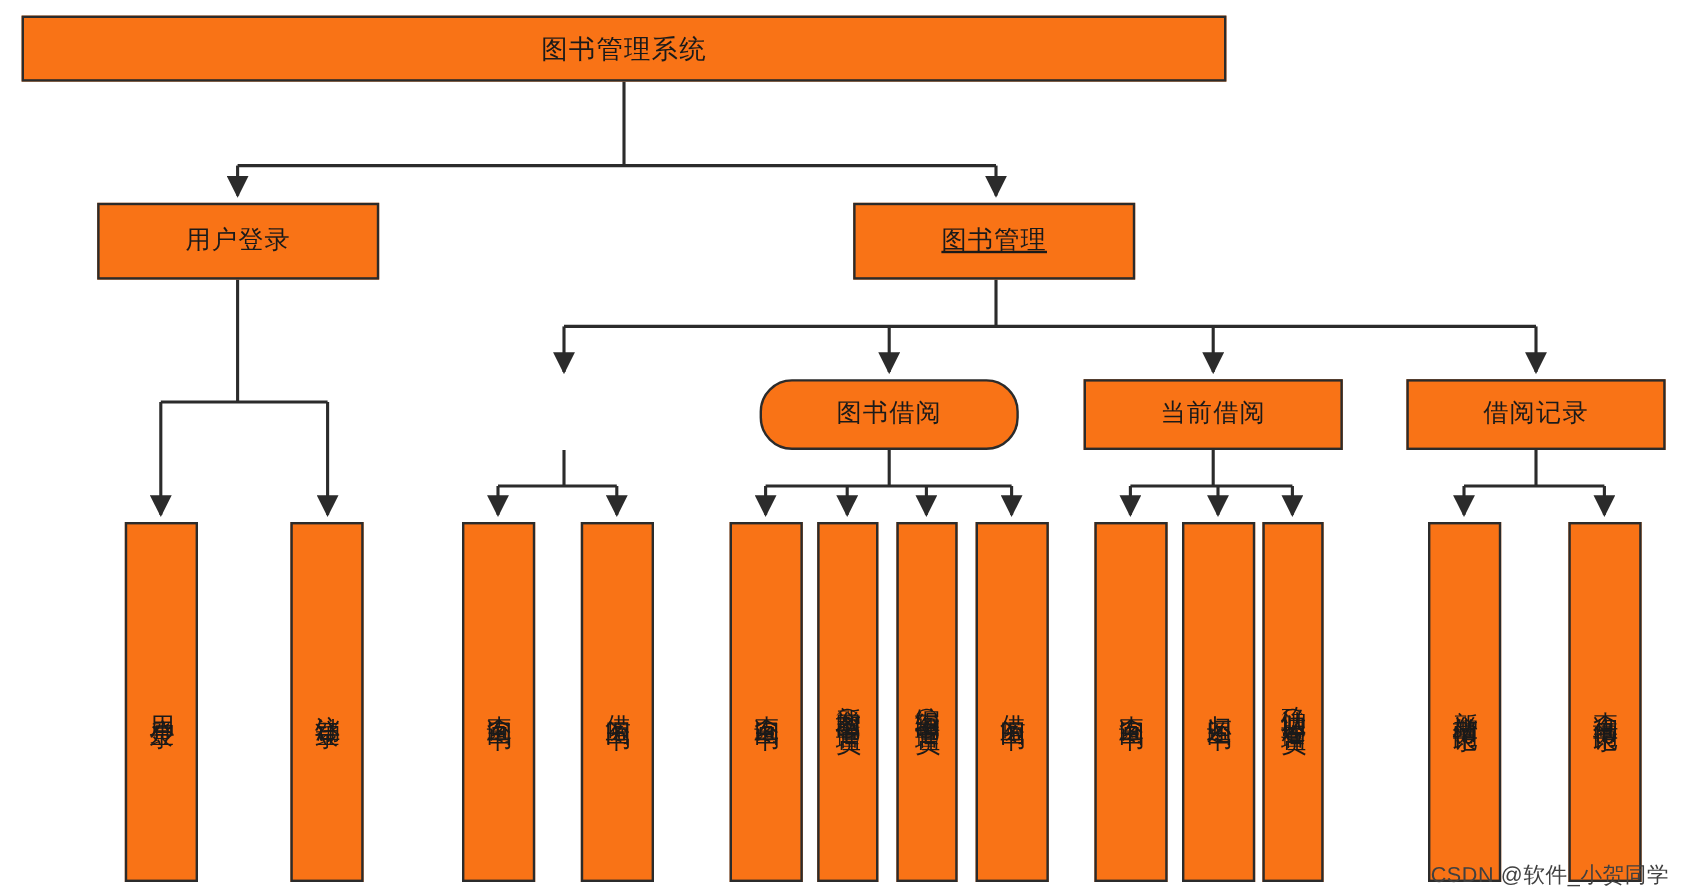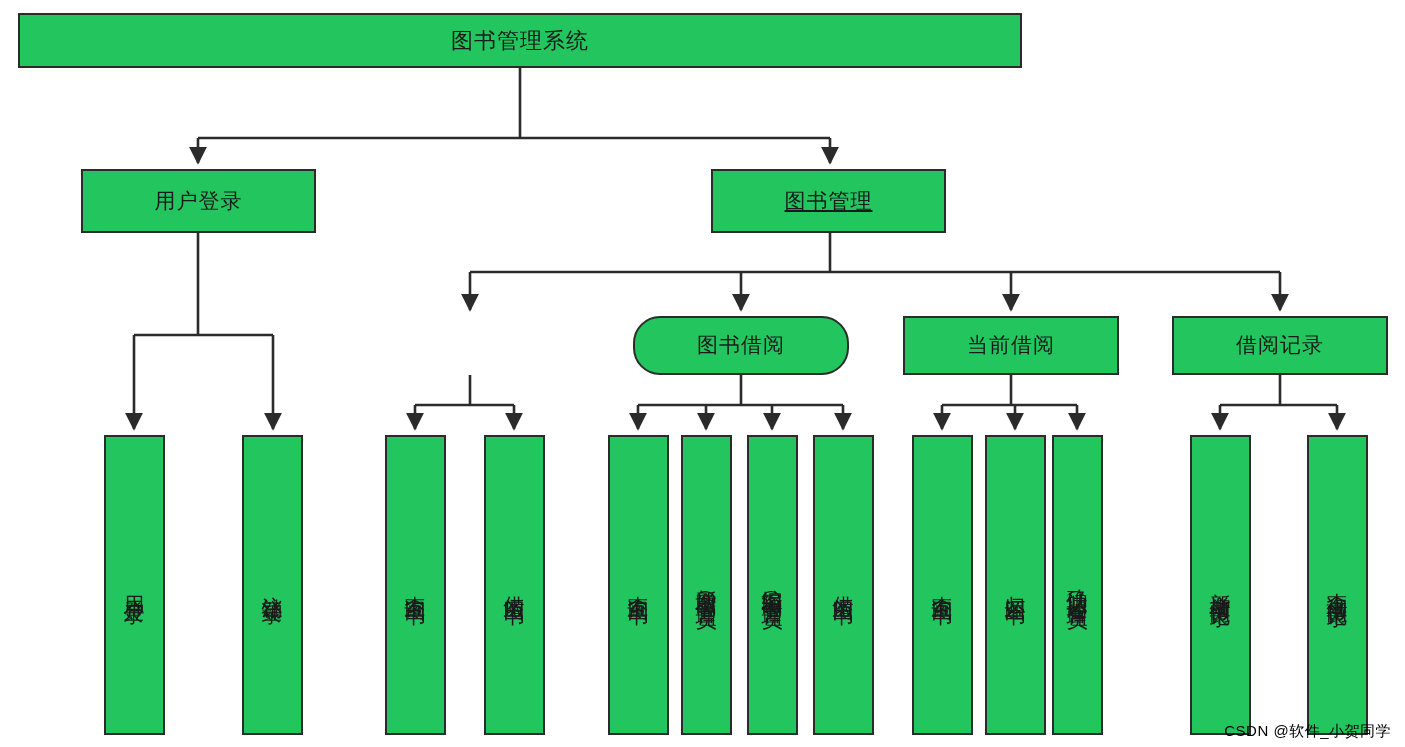--- a/index.html
+++ b/index.html
@@ -20,21 +20,21 @@
   #wires {
     position: absolute;
     left: 0;
     top: 0;
     width: 1405px;
     height: 747px;
   }
   .node {
     position: absolute;
     box-sizing: border-box;
-    background: #22c55e;
+    background: #f97316;
     border: 2.5px solid #2b2b2b;
     display: flex;
     align-items: center;
     justify-content: center;
     color: #1a1a1a;
   }
   .node-label {
     display: block;
     text-align: center;
     line-height: 1.25;
@@ -55,22 +55,22 @@
     letter-spacing: 3px;
     line-height: 1.1;
   }
   .node.root .node-label {
     font-size: 22px;
   }
   .watermark {
     position: absolute;
     right: 14px;
     bottom: 6px;
-    font-size: 15px;
-    color: #000000;
+    font-size: 18px;
+    color: #404040;
     letter-spacing: 0.5px;
     white-space: nowrap;
     pointer-events: none;
   }
 </style>
 </head>
 <body>
 
 <div id="diagram-root">
 

